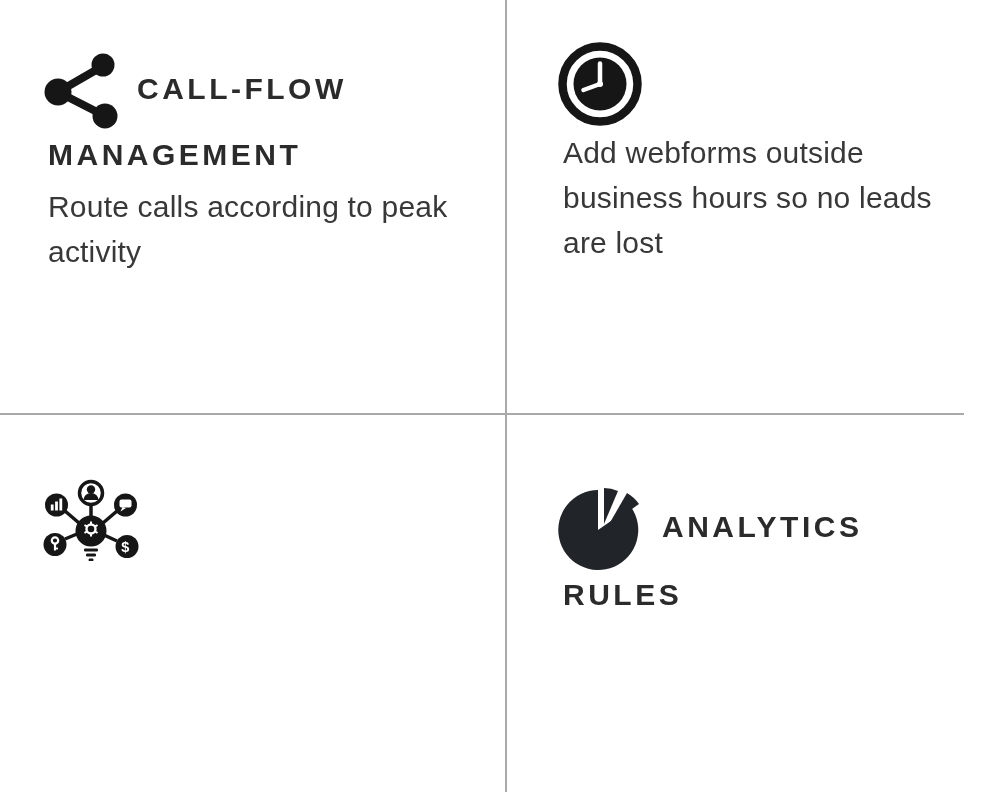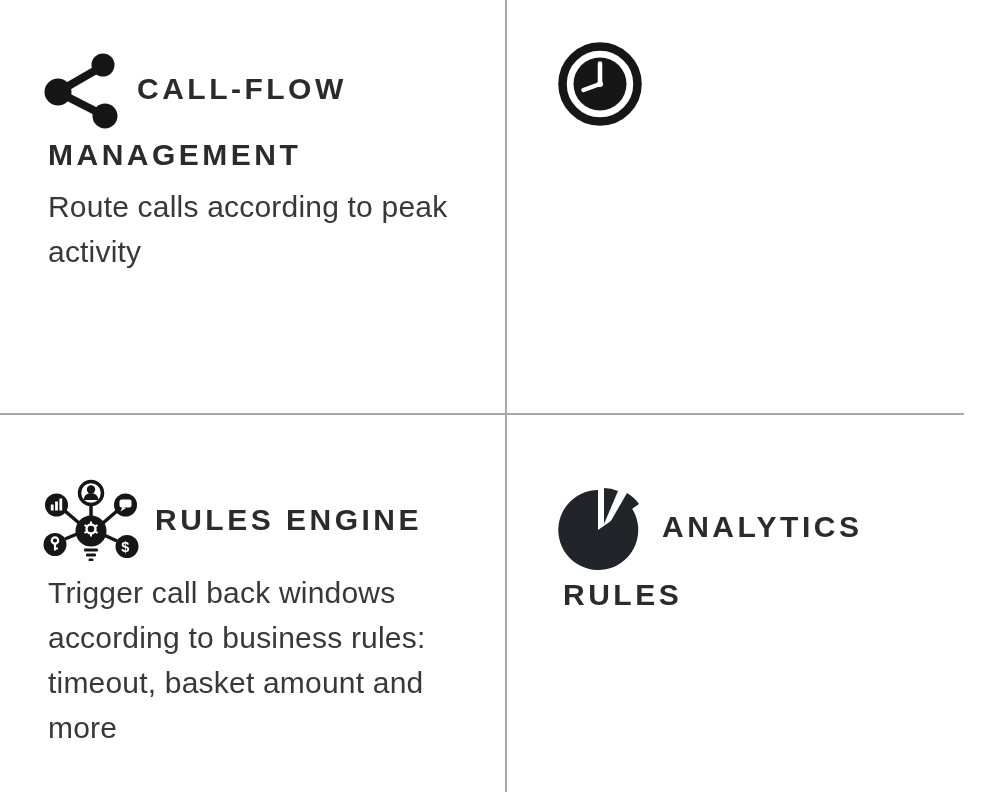--- a/index.html
+++ b/index.html
@@ -85,20 +85,21 @@
   <section class="card card-tr">
     <h2 class="card-title"><span class="icon"><svg width="84" height="84" viewBox="0 0 84 84" aria-hidden="true">
         <circle cx="42" cy="42" r="37.5" fill="none" stroke="currentColor" stroke-width="8.5"></circle>
         <circle cx="42" cy="42" r="26.5" fill="currentColor"></circle>
         <g stroke="#ffffff" stroke-width="4.5" stroke-linecap="round">
           <line x1="42" y1="42" x2="42" y2="21.5"></line>
           <line x1="42" y1="42" x2="25.5" y2="48"></line>
         </g>
         <circle cx="42" cy="42" r="3" fill="#ffffff"></circle>
       </svg></span></h2>
+    <p class="card-body">Add webforms outside<br>business hours so no leads<br>are lost</p>
   </section>
 
   <section class="card card-bl">
     <h2 class="card-title"><span class="icon"><svg width="96" height="88" viewBox="0 0 96 88" aria-hidden="true">
 
         <g stroke="currentColor" stroke-width="3.5">
           <line x1="48" y1="27" x2="48" y2="38"></line>
           <line x1="22" y1="33" x2="36" y2="45"></line>
           <line x1="74" y1="33" x2="60" y2="45"></line>
           <line x1="22" y1="61" x2="34" y2="56"></line>
@@ -136,22 +137,21 @@
           <line x1="41.5" y1="47" x2="44" y2="48.7"></line>
           <line x1="54.5" y1="47" x2="52" y2="48.7"></line>
           <line x1="41.5" y1="55" x2="44" y2="53.3"></line>
           <line x1="54.5" y1="55" x2="52" y2="53.3"></line>
         </g>
         <g fill="currentColor">
           <rect x="41" y="70.5" width="14" height="3" rx="1.2"></rect>
           <rect x="43" y="75.5" width="10" height="3" rx="1.2"></rect>
           <rect x="45.5" y="80.5" width="5" height="2.6" rx="1.2"></rect>
         </g>
-      </svg></span><span>RULES ENGINE</span></h2>
-    <p class="card-body">Trigger call back windows<br>according to business rules:<br>timeout, basket amount and<br>more</p>
+      </svg></span></h2>
   </section>
 
   <section class="card card-br">
     <h2 class="card-title"><span class="icon icon-pie"><svg width="88" height="82" viewBox="0 0 88 82" aria-hidden="true">
         <path d="M40,42 L40,2 A40,40 0 1 0 73,19 Z" fill="currentColor"></path>
         <path d="M46,36 L46,0 A36,36 0 0 1 60,3 Z" fill="currentColor"></path>
         <path d="M50,38 L69,5 A38,38 0 0 1 81,16 Z" fill="currentColor"></path>
       </svg></span><span>ANALYTICS RULES</span></h2>
   </section>
 

